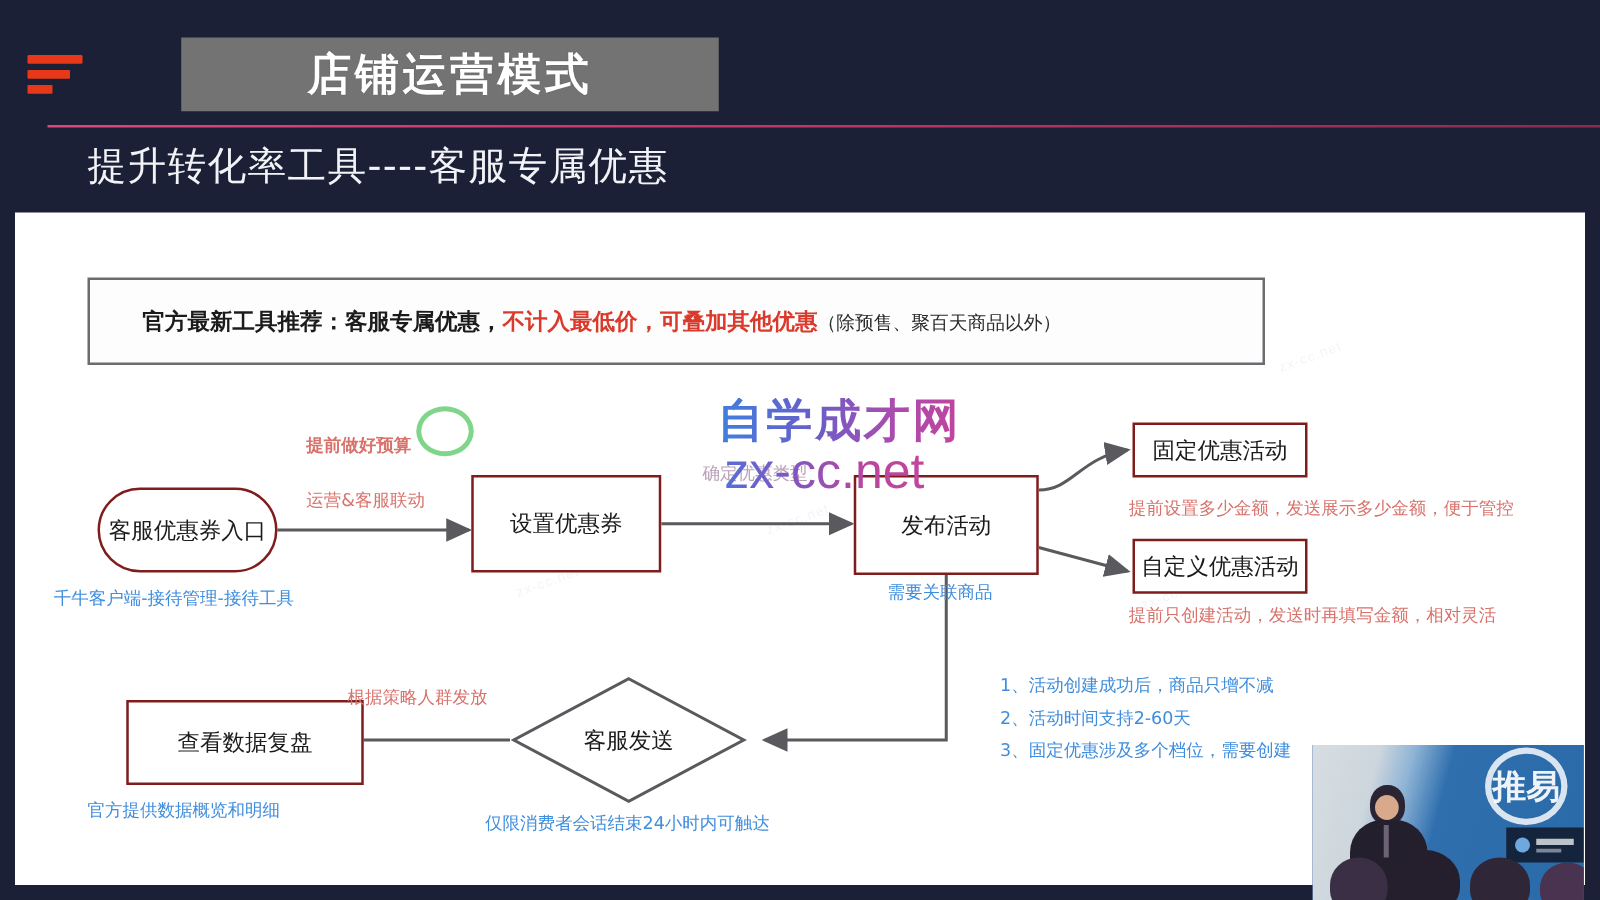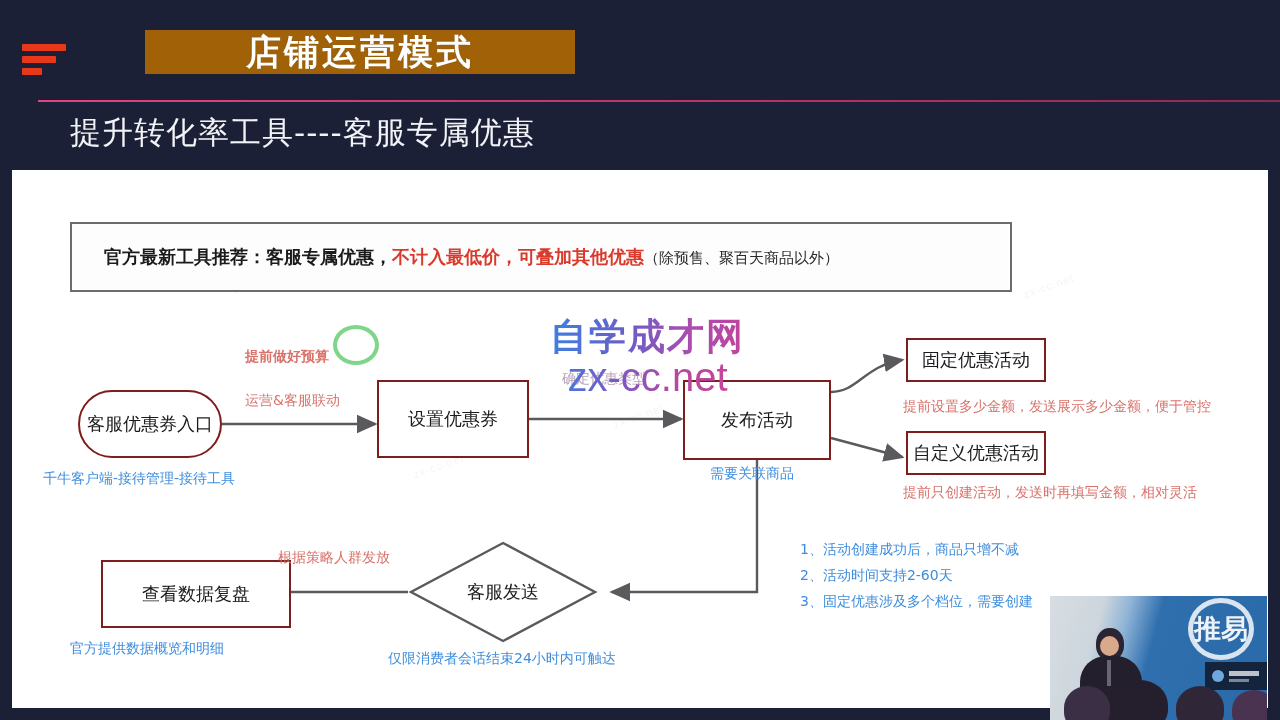--- a/index.html
+++ b/index.html
@@ -25,22 +25,22 @@
     display: block; position: absolute; left: 0;
     height: 7px; border-radius: 1px;
     background: #e8381a;
   }
   .logo-mark i.b1 { top: 2px;  width: 44px; }
   .logo-mark i.b2 { top: 14px; width: 34px; }
   .logo-mark i.b3 { top: 26px; width: 20px; }
 
   .title-banner {
     position: absolute; left: 145px; top: 30px;
-    width: 430px; height: 44px;
-    background: #a16207;
+    width: 430px; height: 59px;
+    background: #737373;
     display: flex; align-items: center; justify-content: center;
   }
   .title-banner span {
     color: #ffffff;
     font-size: 35px;
     font-weight: bold;
     letter-spacing: 3px;
     font-family: "DejaVu Sans", "Liberation Sans", sans-serif;
     text-shadow: 0 0 1px rgba(0,0,0,.25);
   }
@@ -74,20 +74,21 @@
     pointer-events: none;
     z-index: 6;
     line-height: 1.0;
   }
   .wm-main .cn {
     font-size: 37px; font-weight: bold; letter-spacing: 2px;
     background: linear-gradient(90deg, #3f7fe0 0%, #6a5ec8 40%, #a84db0 70%, #c0449e 100%);
     -webkit-background-clip: text; background-clip: text;
     color: transparent;
     font-family: "DejaVu Sans", "Liberation Sans", sans-serif;
+    margin-left: 24px;
   }
   .wm-main .en {
     font-size: 40px; letter-spacing: 0px; margin-top: 2px;
     background: linear-gradient(90deg, #3f7fe0 0%, #7a58c6 35%, #b8479f 65%, #c9449a 100%);
     -webkit-background-clip: text; background-clip: text;
     color: transparent;
     font-family: "Liberation Sans", sans-serif;
   }
   .wm-tile {
     position: absolute;
@@ -102,21 +103,21 @@
   
   .callout {
     position: absolute; left: 70px; top: 222px;
     width: 942px; height: 70px;
     border: 2px solid #6b6b70;
     background: #fdfdfd;
     display: flex; align-items: center;
     z-index: 4;
   }
   .callout .txt {
-    padding-left: 32px;
+    padding-left: 42px;
     font-size: 18px;
     font-weight: bold;
     color: #1b1b1b;
     white-space: nowrap;
     font-family: "DejaVu Sans", "Liberation Sans", sans-serif;
   }
   .callout .red { color: #d93a2b; }
   .callout .small { font-size: 15px; font-weight: normal; color: #2a2a2a; }
 
   

